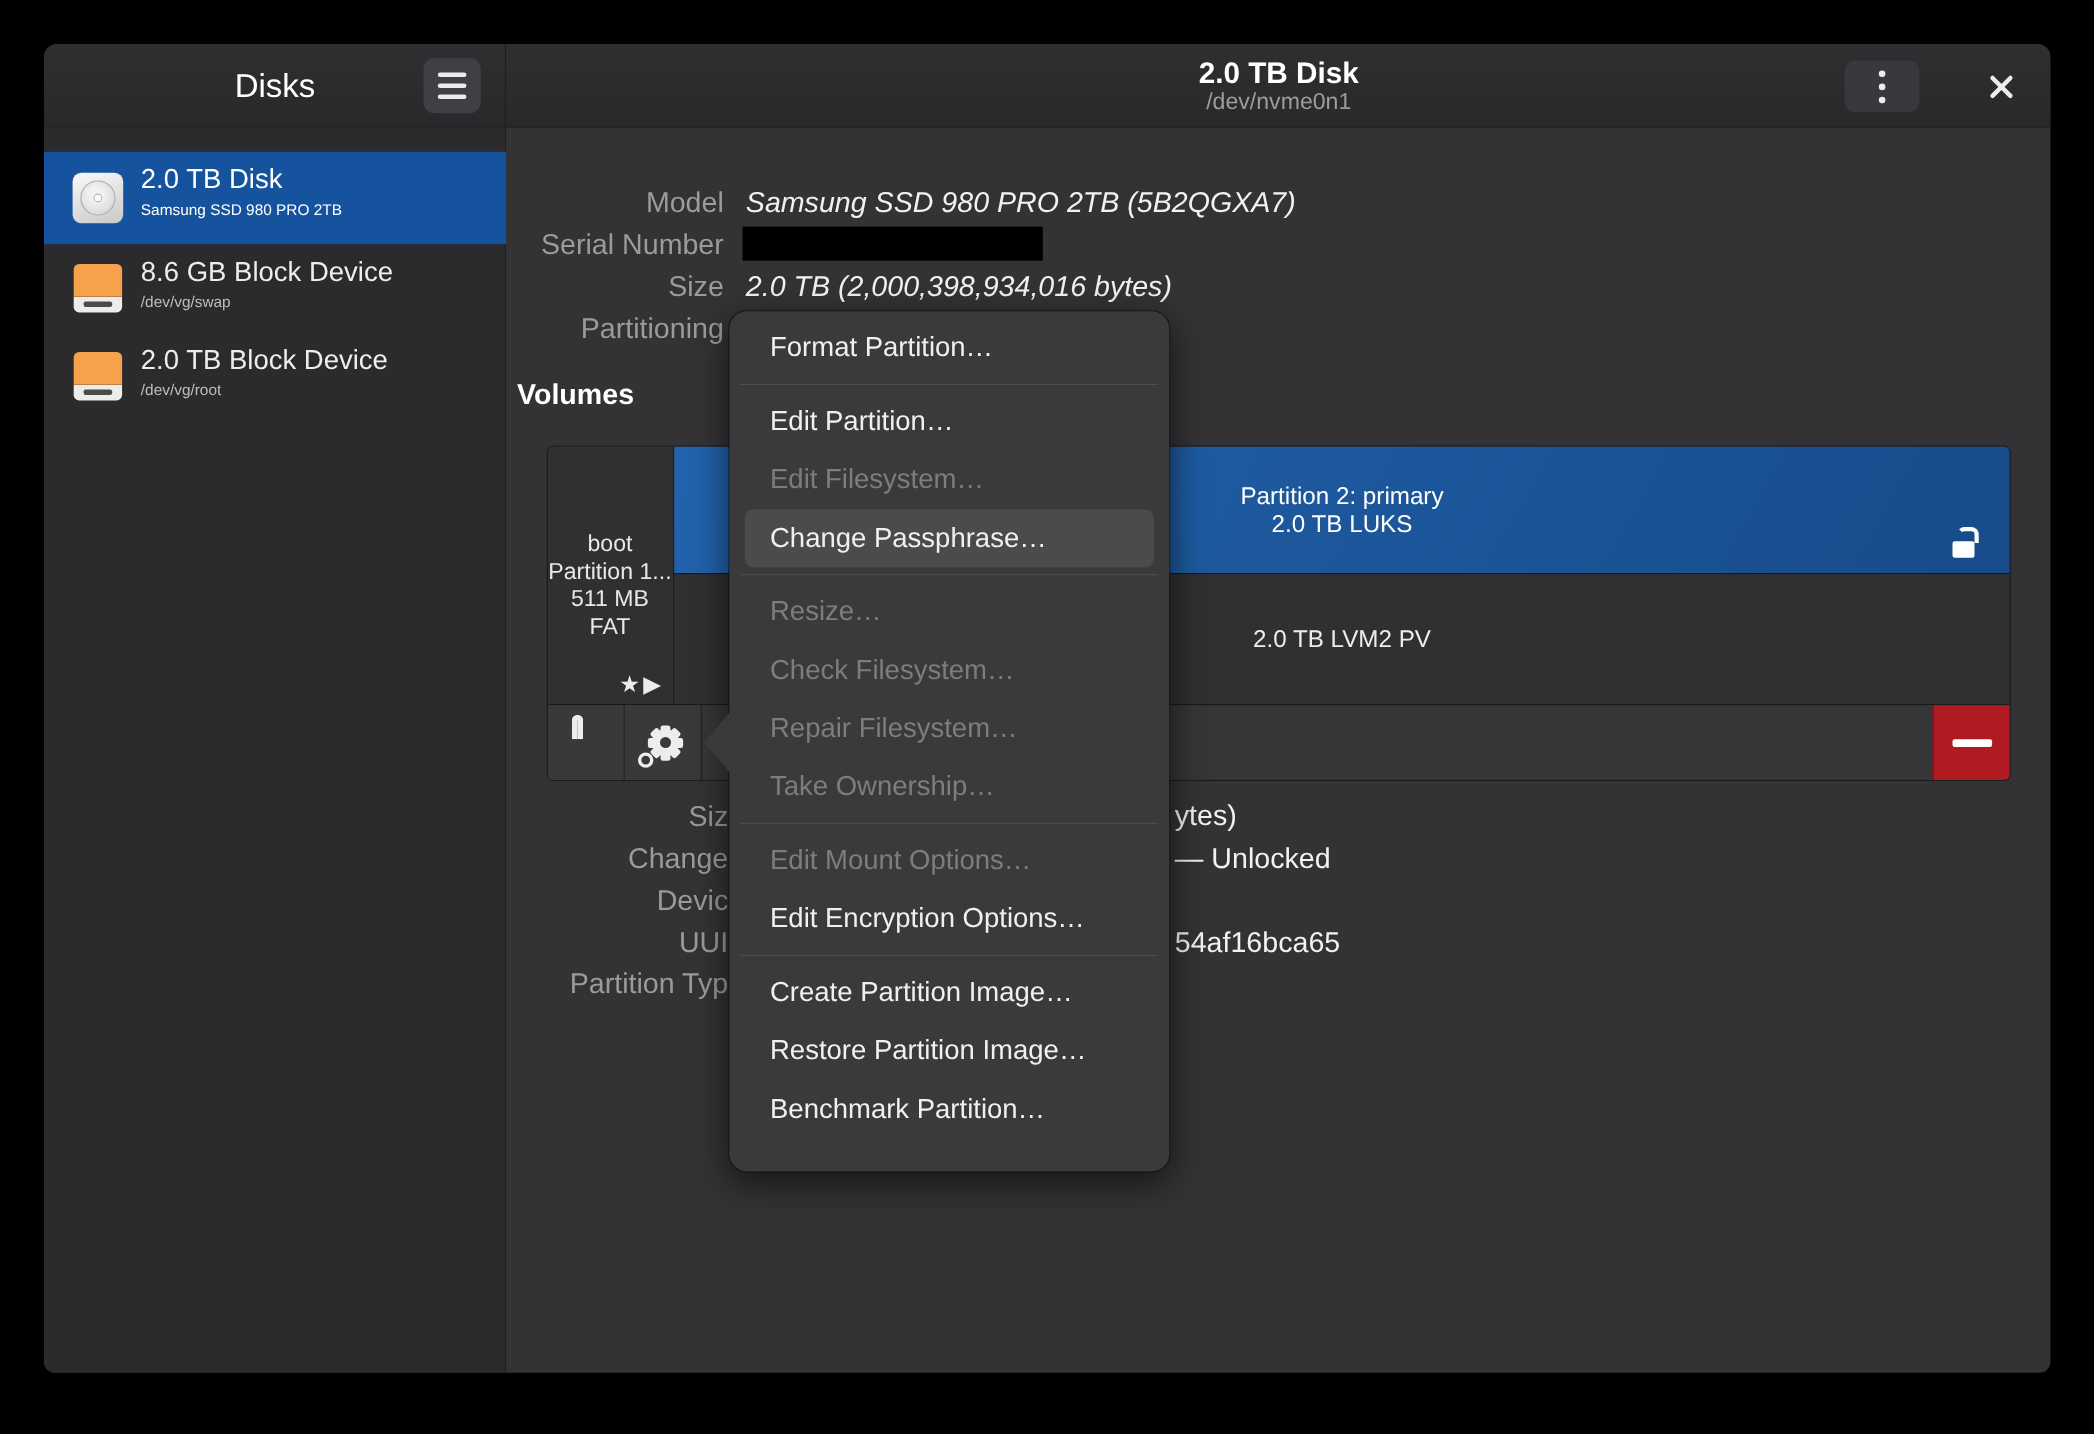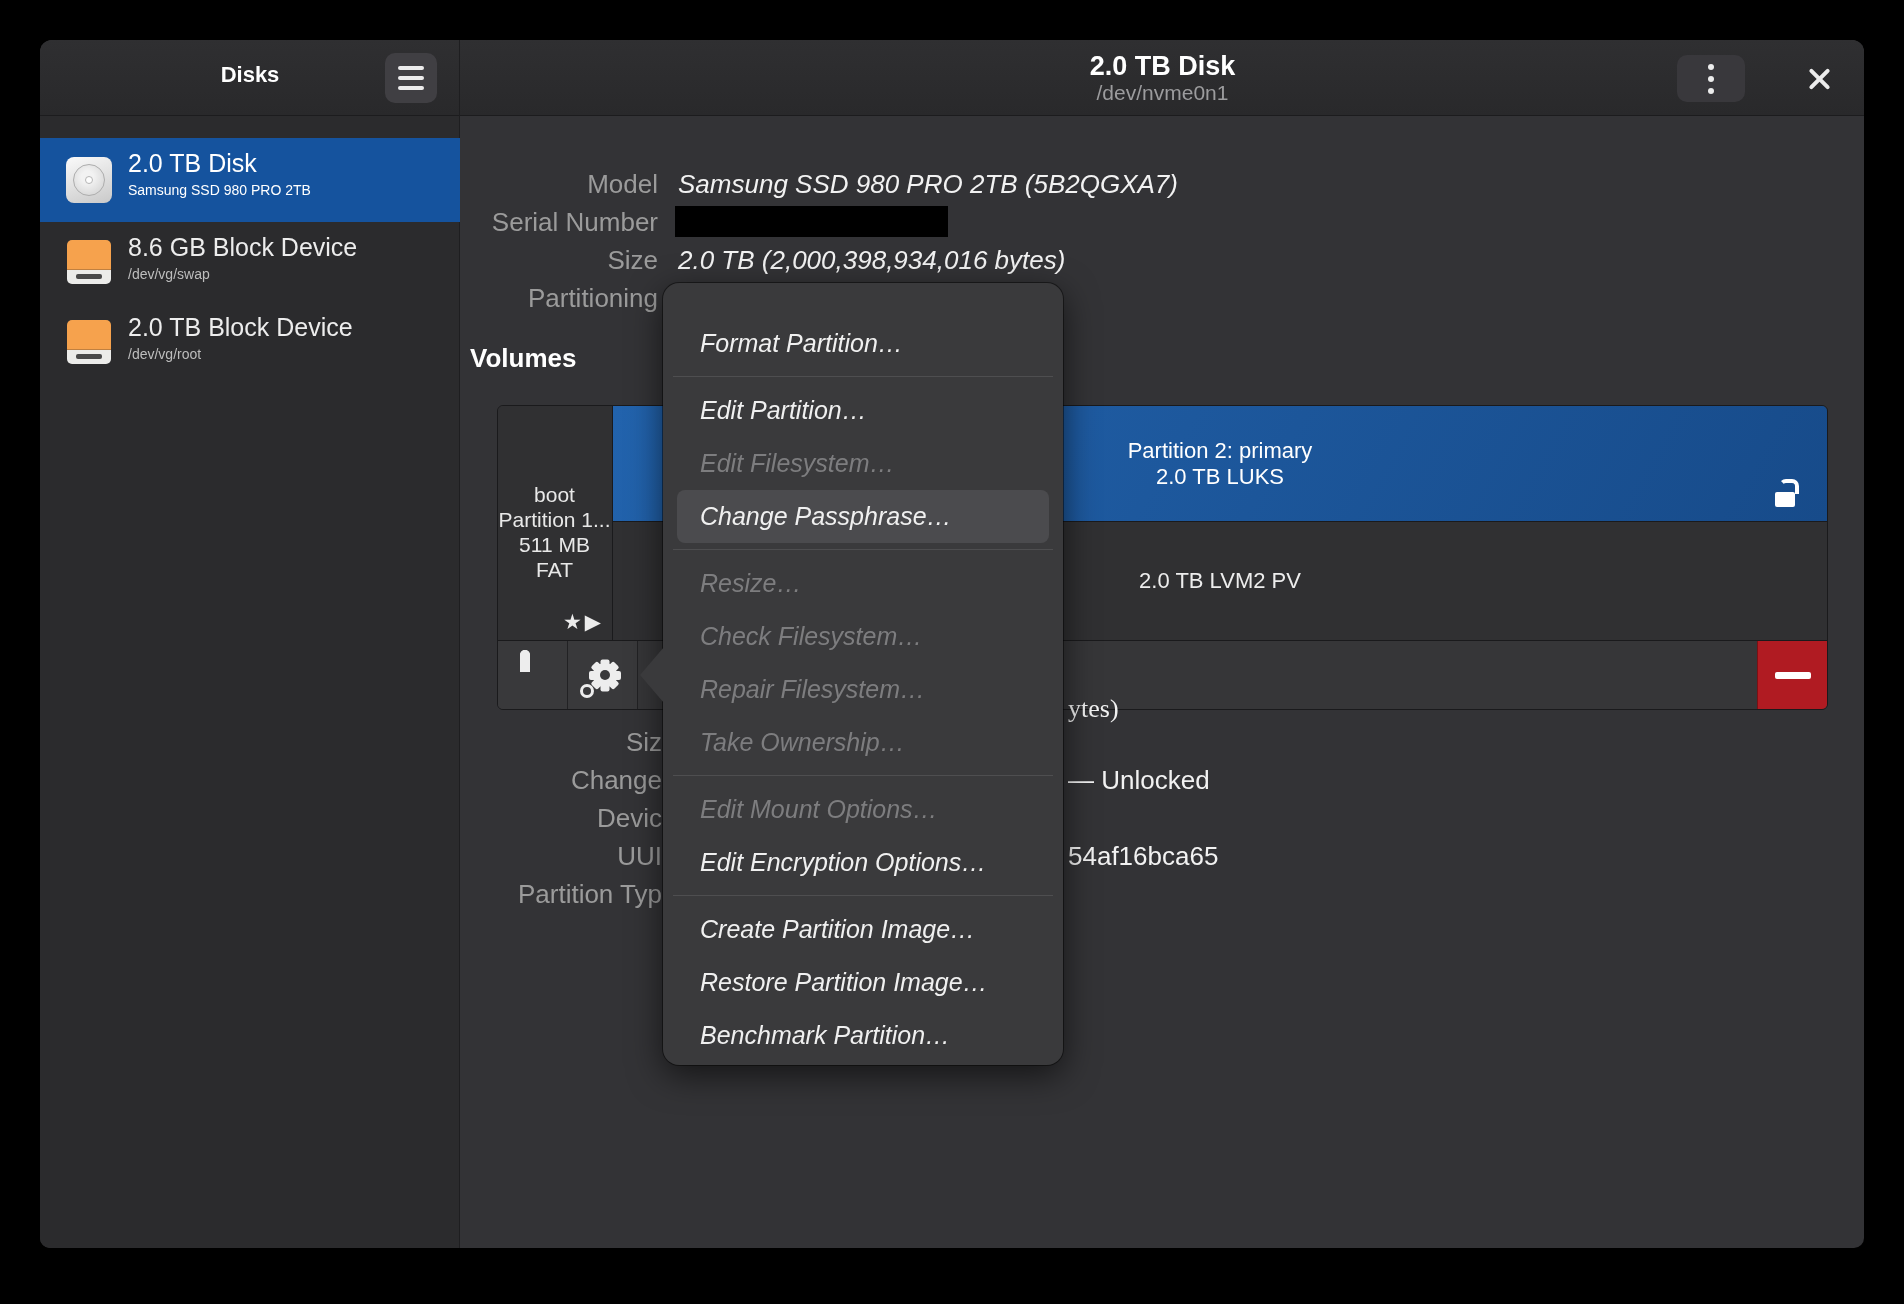--- a/index.html
+++ b/index.html
@@ -6,21 +6,21 @@
     font-family:"Liberation Sans","DejaVu Sans",sans-serif;-webkit-font-smoothing:antialiased;}
   .stage{position:relative;width:1904px;height:1304px;background:#000;overflow:hidden;}
   .window{position:absolute;left:40px;top:40px;width:1824px;height:1208px;
     background:#333336;border-radius:12px 12px 10px 10px;overflow:hidden;}
 
   
   .headerbar{position:absolute;left:0;top:0;width:1824px;height:76px;
     background:linear-gradient(#2f2f31,#29292b);border-bottom:1px solid #1c1c1e;box-sizing:border-box;}
   .header-left{position:absolute;left:0;top:0;width:420px;height:76px;border-right:1px solid #1e1e20;box-sizing:border-box;}
   .app-title{position:absolute;left:0;top:22px;width:420px;text-align:center;
-    color:#ffffff;font-size:22px;font-weight:bold;}
+    color:#ffffff;font-size:30px;font-weight:normal;}
   .sq-btn{position:absolute;background:#403f43;border-radius:10px;display:flex;
     flex-direction:column;align-items:center;justify-content:center;gap:6px;cursor:pointer;}
   .hamburger{left:345px;top:13px;width:52px;height:50px;}
   .hamburger .bar{width:26px;height:4px;background:#ececec;border-radius:2px;}
   .win-title-wrap{position:absolute;left:421px;top:0;width:1403px;height:76px;text-align:center;}
   .win-title{margin-top:12px;color:#ffffff;font-size:27px;font-weight:bold;line-height:28px;}
   .win-subtitle{color:#9c9c9e;font-size:21px;line-height:26px;}
   .kebab{left:1637px;top:15px;width:68px;height:47px;background:#39383c;}
   .kebab .dot{width:6px;height:6px;border-radius:50%;background:#ececec;}
   .close-btn{position:absolute;left:1757px;top:20px;width:44px;height:38px;cursor:pointer;}
@@ -101,26 +101,26 @@
     background:#ededed;border-radius:50%;}
   .gear-shape .hole{position:absolute;left:50%;top:50%;width:10px;height:10px;margin:-5px 0 0 -5px;
     background:#39393b;border-radius:50%;}
   .gear-shape .sub{position:absolute;left:-6px;bottom:-4px;width:8px;height:8px;border:3px solid #ededed;
     border-radius:50%;background:#39393b;}
 
   
   .bot-label-col{position:absolute;left:0;top:683px;width:622px;text-align:right;}
   .bot-label-col .drow{color:#9b9b9b;}
   .frag-right{position:absolute;left:1028px;height:38px;line-height:38px;font-size:26px;color:#f2f2f2;}
-  .fr1{top:650px;font-family:Liberation Serif, serif;} .fr2{top:721px;} .fr3{top:797px;}
+  .fr1{top:682px;} .fr2{top:721px;} .fr3{top:797px;}
 
   
   .menu{position:absolute;left:623px;top:243px;width:400px;height:782px;background:#3a3a3c;
     border-radius:16px;box-shadow:0 10px 34px rgba(0,0,0,.6),0 0 0 1px rgba(0,0,0,.45);
-    box-sizing:border-box;padding-top:34px;z-index:10;font-style:italic;}
+    box-sizing:border-box;padding-top:7px;z-index:10;}
   .menu .tail{position:absolute;left:-23px;top:364px;width:0;height:0;
     border-top:28px solid transparent;border-bottom:28px solid transparent;border-right:24px solid #3a3a3c;}
   .menu-item{height:53px;line-height:53px;margin:0 14px;padding-left:23px;border-radius:8px;
     font-size:25px;color:#f0f0f0;white-space:nowrap;cursor:pointer;}
   .menu-item.disabled{color:#7d7d7f;cursor:default;}
   .menu-item.highlighted{background:#4b4b4e;}
   .menu-sep{height:1px;background:#4e4e50;margin:6px 10px 7px 10px;}
 </style>
 </head>
 <body>

